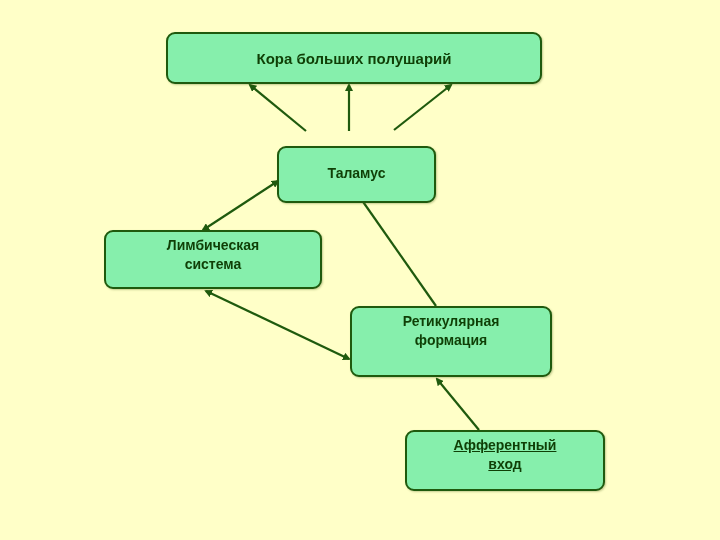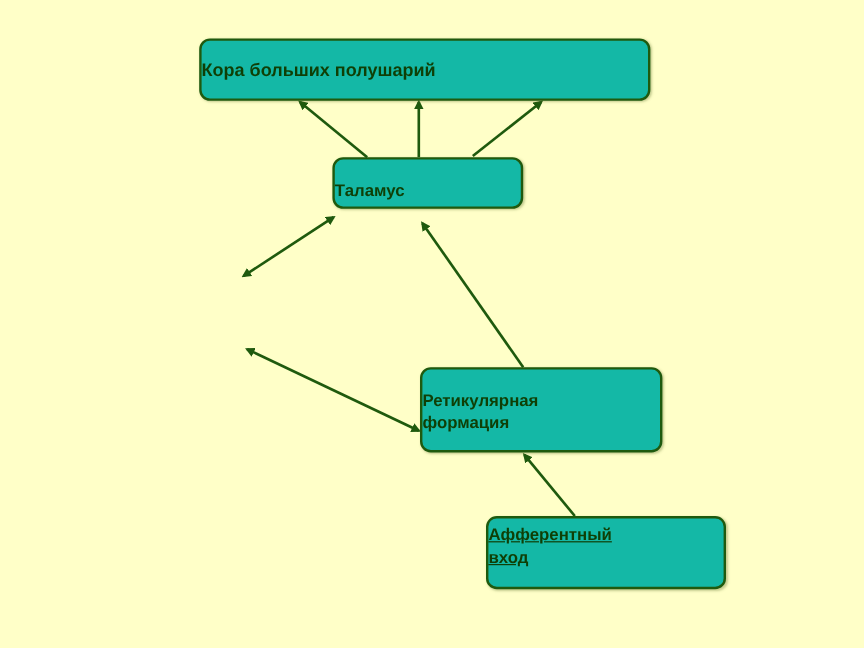--- a/index.html
+++ b/index.html
@@ -15,50 +15,51 @@
       font-family: "Liberation Sans", "DejaVu Sans", sans-serif;
     }
     .canvas {
       position: absolute;
       left: 0; top: 0;
       width: 720px; height: 540px;
     }
     .node {
       position: absolute;
       box-sizing: border-box;
-      background: #14b8a6;
+      background: #86efac;
       border: 2px solid #1f5a0e;
       border-radius: 9px;
       box-shadow: 1px 1px 2px rgba(90,110,40,0.35);
       color: #0f3f06;
       font-weight: bold;
       font-size: 14px;
       line-height: 19px;
+      text-align: center;
     }
     .node .label {
       display: block;
       white-space: pre-line;
     }
     #node-cortex {
       left: 166px; top: 32px; width: 376px; height: 52px;
       font-size: 15px;
     }
     #node-cortex .label { padding-top: 15px; }
     #node-thalamus {
-      left: 277px; top: 131px; width: 159px; height: 43px;
+      left: 277px; top: 146px; width: 159px; height: 57px;
     }
     #node-thalamus .label { padding-top: 16px; }
     #node-limbic {
       left: 104px; top: 230px; width: 218px; height: 59px;
     }
     #node-limbic .label { padding-top: 4px; }
     #node-reticular {
       left: 350px; top: 306px; width: 202px; height: 71px;
     }
-    #node-reticular .label { padding-top: 16px; }
+    #node-reticular .label { padding-top: 4px; }
     #node-afferent {
       left: 405px; top: 430px; width: 200px; height: 61px;
     }
     #node-afferent .label { padding-top: 4px; text-decoration: underline; }
     svg.edges {
       position: absolute;
       left: 0; top: 0;
       width: 720px; height: 540px;
     }
   </style>
@@ -88,20 +89,24 @@
   </svg>
 
   <div class="node" id="node-cortex">
     <span class="label">Кора больших полушарий</span>
   </div>
 
   <div class="node" id="node-thalamus">
     <span class="label">Таламус</span>
   </div>
 
+  <div class="node" id="node-limbic">
+    <span class="label">Лимбическая
+система</span>
+  </div>
 
   <div class="node" id="node-reticular">
     <span class="label">Ретикулярная
 формация</span>
   </div>
 
   <div class="node" id="node-afferent">
     <span class="label">Афферентный
 вход</span>
   </div>

